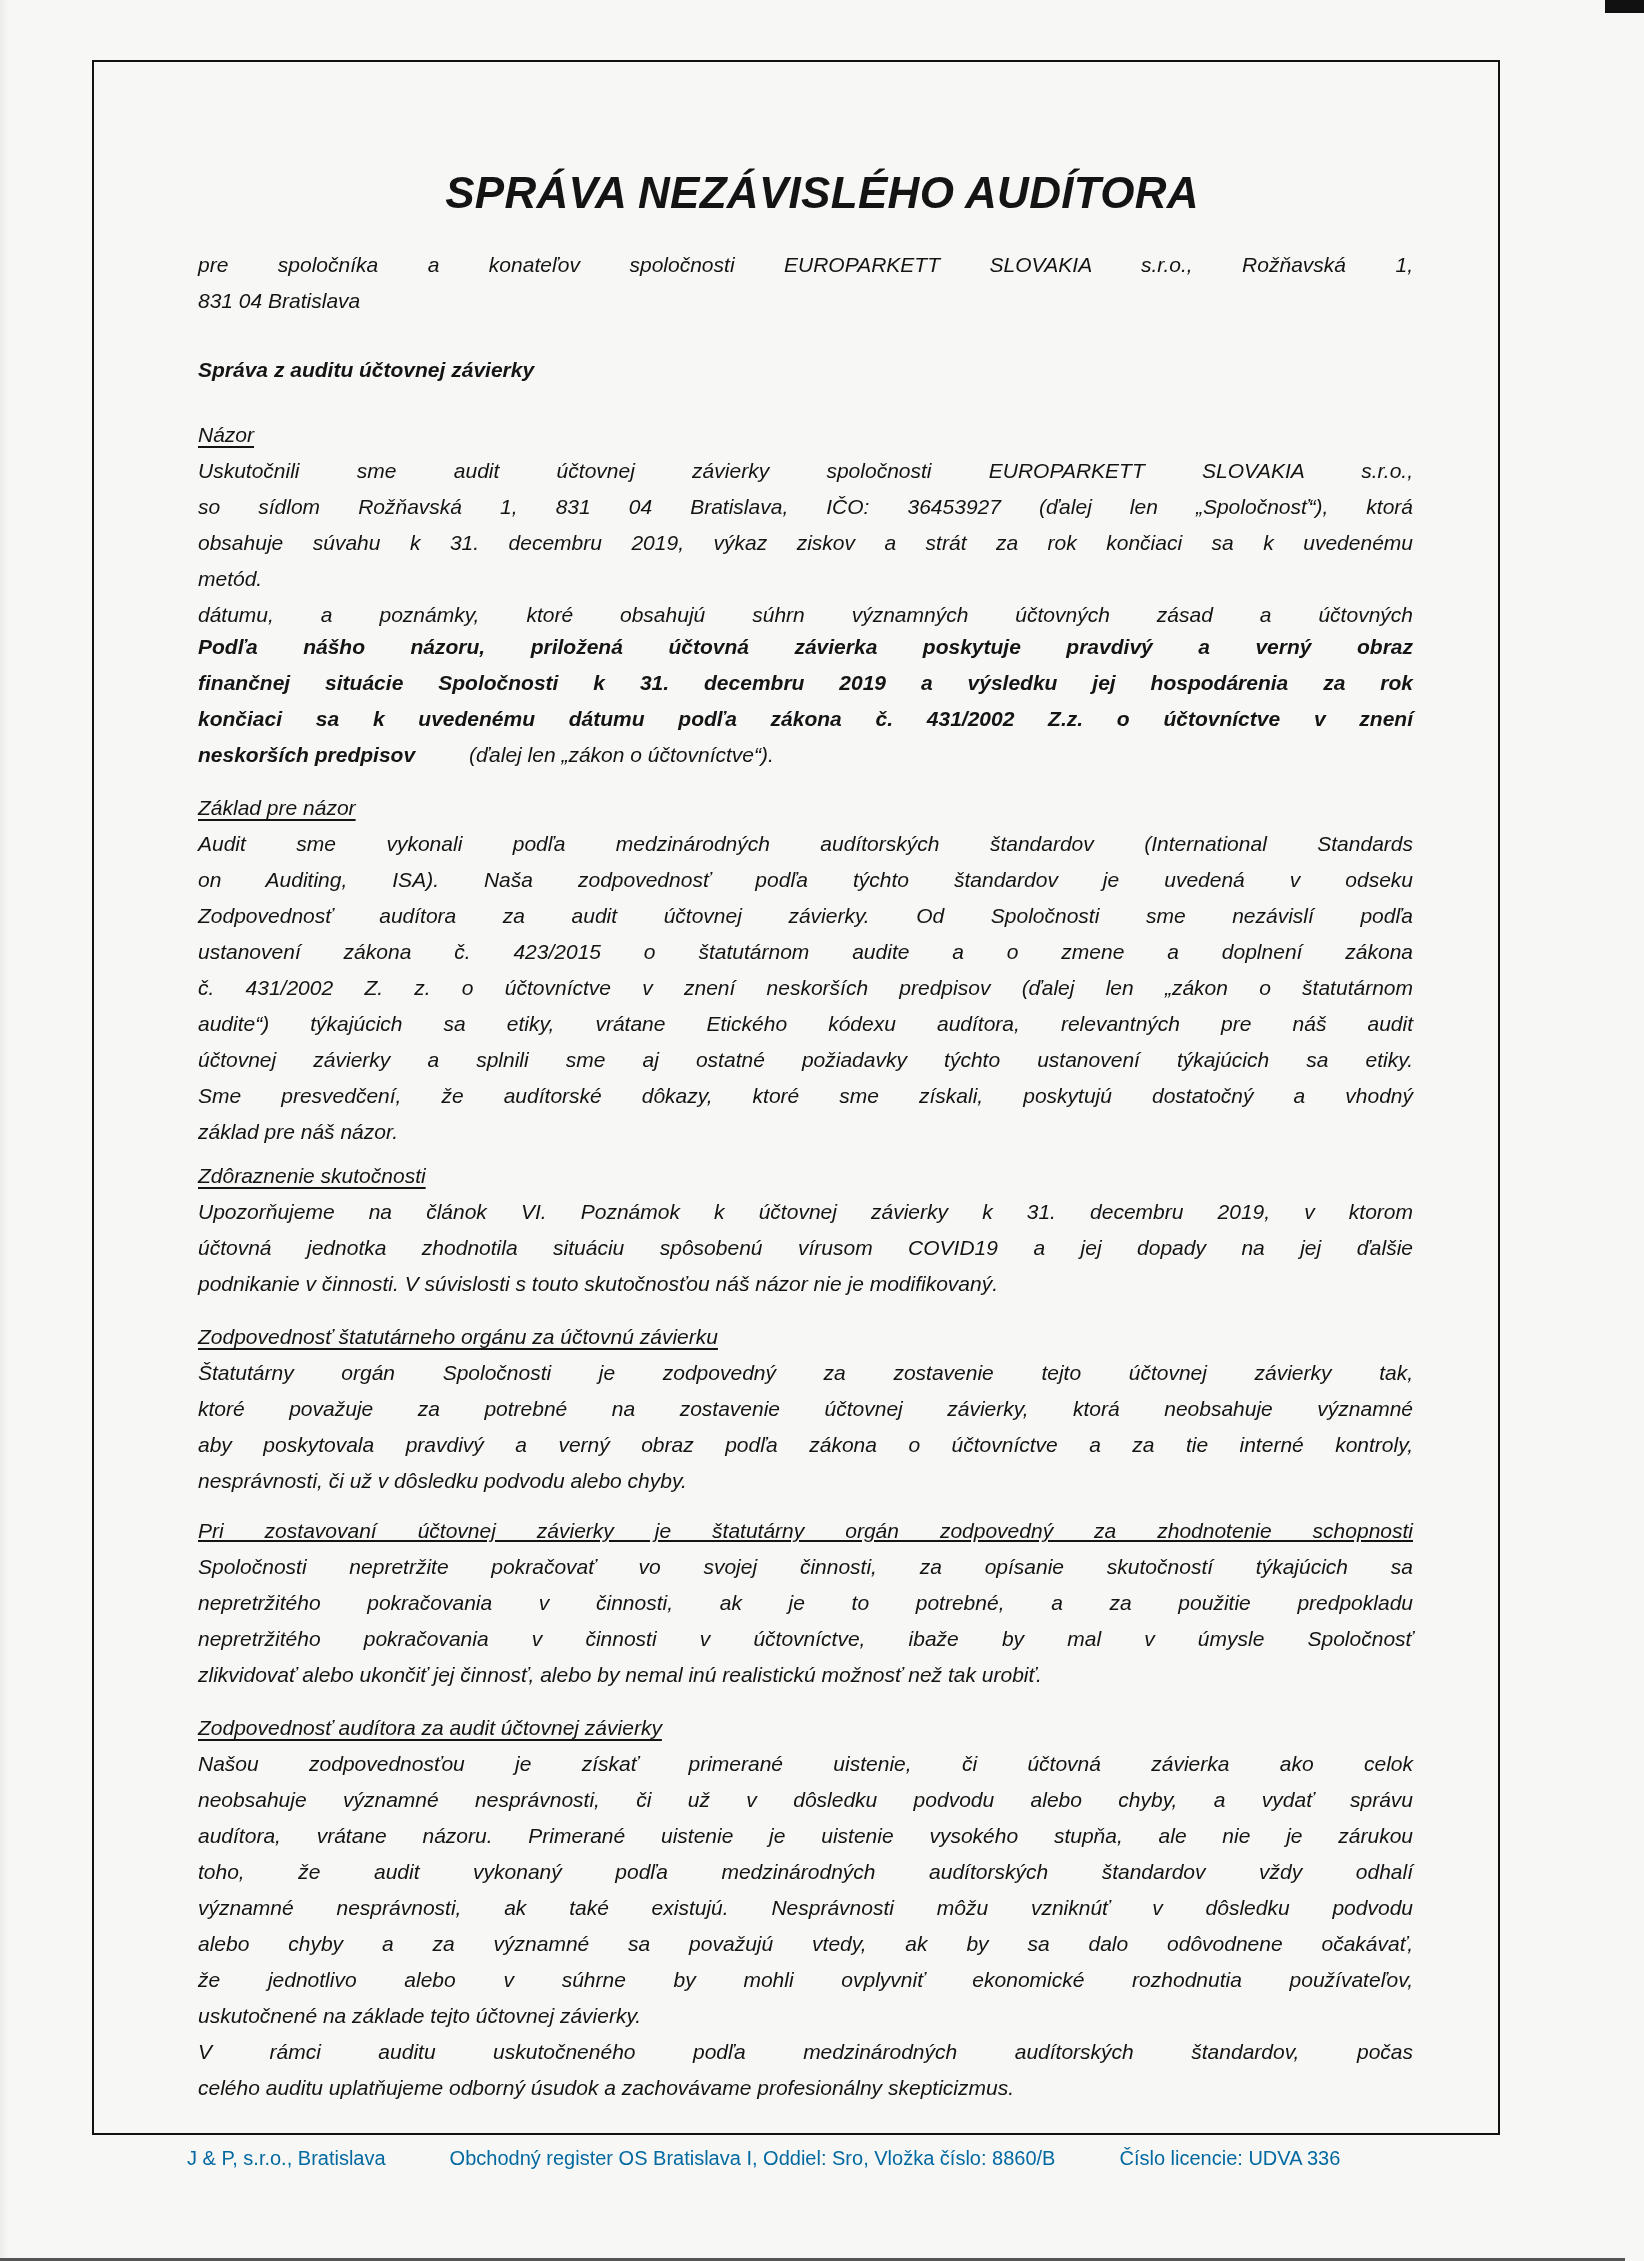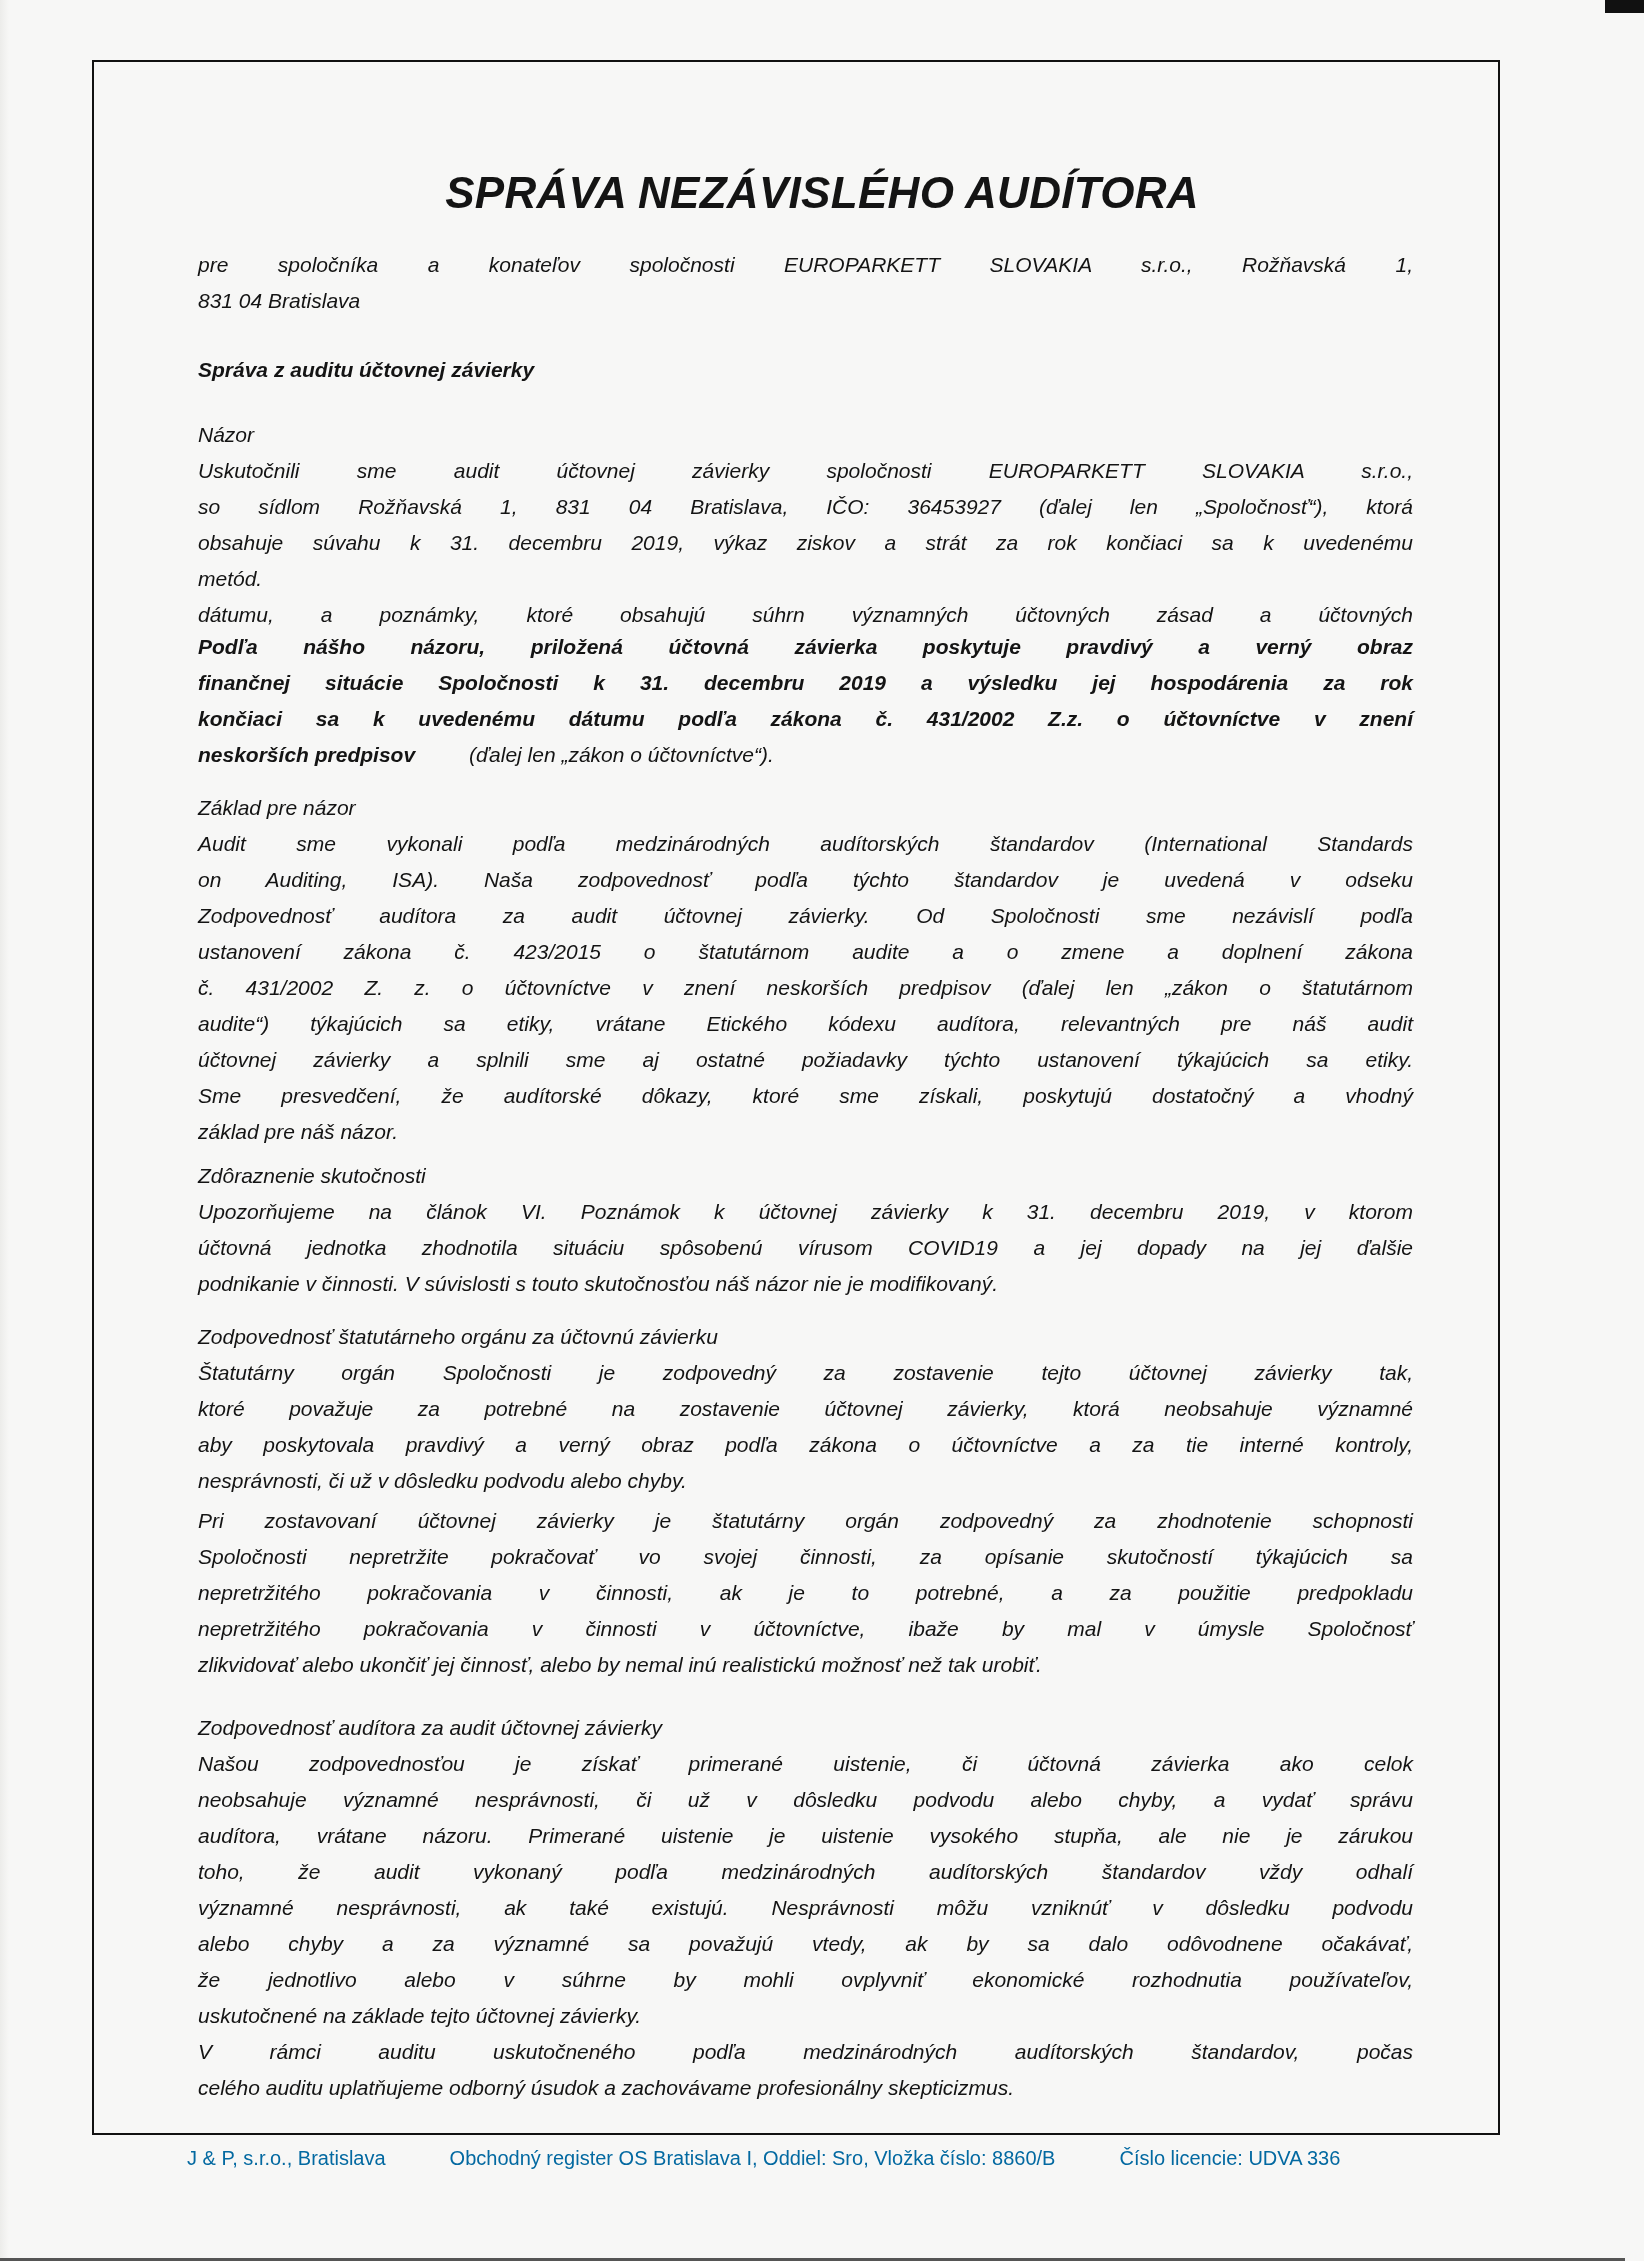--- a/index.html
+++ b/index.html
@@ -22,21 +22,21 @@
     .frame {
       position: absolute; left: 92px; top: 60px; width: 1408px; height: 2075px;
       border: 2.6px solid #111; box-sizing: border-box;
     }
     .title {
       position: absolute; left: 258px; top: 168px; width: 1128px; text-align: center;
       font-weight: bold; font-style: italic; font-size: 44px; letter-spacing: 0.3px;
     }
     .block { position: absolute; left: 198px; width: 1215px; font-style: italic; font-size: 21px; line-height: 36px; text-align: justify; }
     .bold { font-weight: bold; }
-    .heading-u { text-decoration-thickness: 1.9px; text-underline-offset: 3.9px; }
+    .heading-u { text-decoration: underline; text-decoration-thickness: 1.9px; text-underline-offset: 3.9px; }
     .line { display: block; text-align: justify; text-align-last: justify; white-space: nowrap; }
     .line.last { text-align-last: left; }
     .footer {
       position: absolute; top: 2147px; left: 187px; width: 1225px; font-size: 20px;
       color: #0369a1; display: flex; gap: 64px; white-space: nowrap;
     }
   </style>
 </head>
 <body>
 
@@ -88,21 +88,21 @@
   <span class="line">účtovná  jednotka  zhodnotila  situáciu  spôsobenú  vírusom  COVID19  a jej  dopady  na  jej  ďalšie</span>
   <span class="line last">podnikanie v činnosti. V súvislosti s touto skutočnosťou náš názor nie je modifikovaný.</span>
 </div>
 
 <div class="block" style="top:1319px;">
   <span class="line last heading-u" style="display:inline-block;">Zodpovednosť štatutárneho orgánu za účtovnú závierku</span>
   <span class="line">Štatutárny  orgán   Spoločnosti   je  zodpovedný  za  zostavenie  tejto  účtovnej  závierky  tak,</span>
   <span class="line">ktoré  považuje  za  potrebné  na  zostavenie  účtovnej  závierky,  ktorá  neobsahuje  významné</span>
   <span class="line">aby poskytovala pravdivý a verný obraz podľa zákona o účtovníctve a za tie interné kontroly,</span>
   <span class="line last">nesprávnosti,  či už v dôsledku podvodu alebo chyby.</span>
-  <span class="line" style="margin-top:4px;">Pri zostavovaní účtovnej závierky je štatutárny orgán zodpovedný za zhodnotenie schopnosti</span>
+  <span class="line" style="margin-top:14px;text-decoration:underline;">Pri zostavovaní účtovnej závierky je štatutárny orgán zodpovedný za zhodnotenie schopnosti</span>
   <span class="line">Spoločnosti nepretržite pokračovať vo svojej činnosti, za opísanie skutočností týkajúcich sa</span>
   <span class="line">nepretržitého  pokračovania  v činnosti,  ak  je  to  potrebné,  a  za  použitie  predpokladu</span>
   <span class="line">nepretržitého  pokračovania  v  činnosti  v účtovníctve,  ibaže  by  mal  v úmysle  Spoločnosť</span>
   <span class="line last">zlikvidovať alebo ukončiť jej činnosť, alebo by nemal inú realistickú možnosť než tak urobiť.</span>
 </div>
 
 <div class="block" style="top:1710px;">
   <span class="line last heading-u" style="display:inline-block;">Zodpovednosť audítora za audit účtovnej závierky</span>
   <span class="line">Našou  zodpovednosťou  je  získať  primerané  uistenie,  či  účtovná  závierka  ako  celok</span>
   <span class="line">neobsahuje významné nesprávnosti, či už v dôsledku podvodu alebo chyby, a vydať správu</span>

